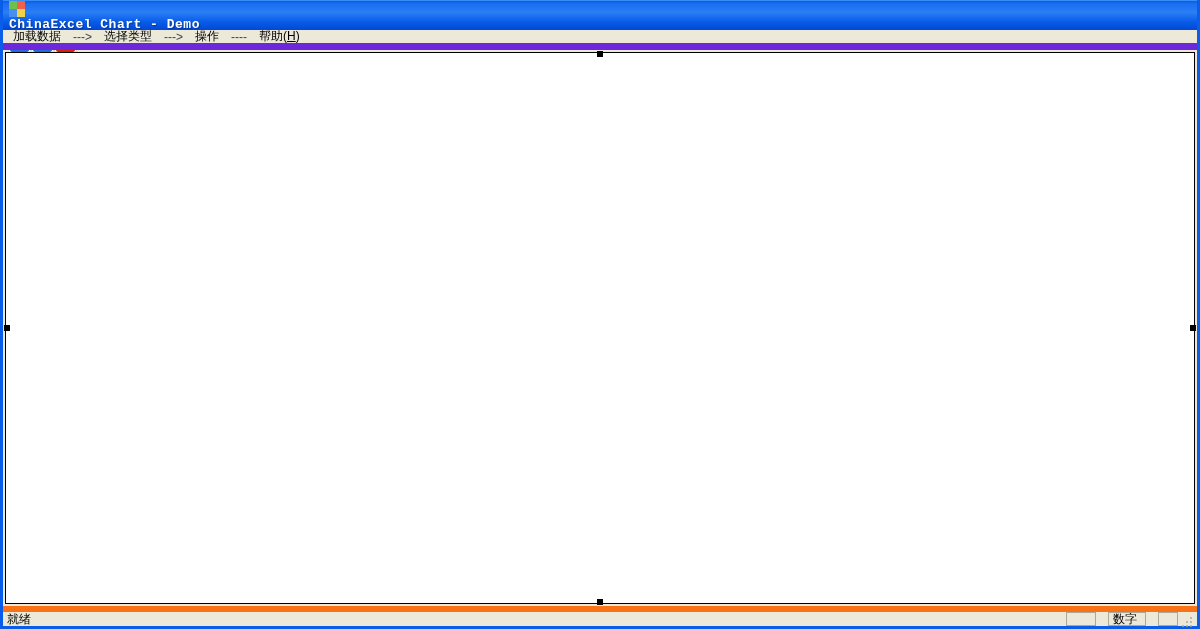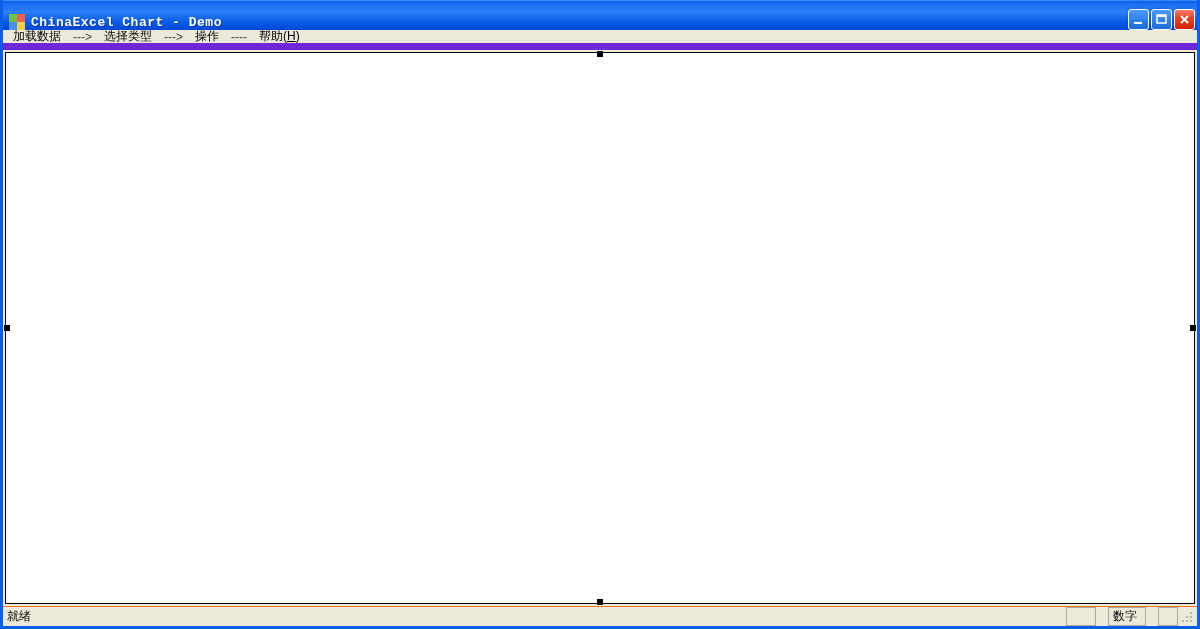--- a/index.html
+++ b/index.html
@@ -21,27 +21,28 @@
       border: 3px solid #0a5de8;
       border-top: none;
       display: flex;
       flex-direction: column;
       background: #ece9d8;
     }
     .titlebar {
       height: 30px;
       background: linear-gradient(to bottom, #0060e8 0%, #1b6ff1 10%, #2a7ef6 40%, #0a5de8 70%, #0048d5 100%);
       display: flex;
-      align-items: flex-end;
+      align-items: flex-start;
       padding: 0 2px 0 6px;
       color: white;
       font-family: "Courier New", monospace;
       font-weight: bold;
       font-size: 13px;
       border-top: 1px solid #3c8cf5;
+      flex-direction: column;
     }
     .app-icon {
       width: 16px;
       height: 16px;
       margin-right: 6px;
       display: flex;
       flex-wrap: wrap;
     }
     .app-icon span {
       width: 8px;
@@ -116,21 +117,21 @@
     .h-top { top: -2px; left: 50%; transform: translateX(-50%); }
     .h-bottom { bottom: -2px; left: 50%; transform: translateX(-50%); }
     .h-left { left: -2px; top: 50%; transform: translateY(-50%); }
     .h-right { right: -2px; top: 50%; transform: translateY(-50%); }
     .statusbar {
       height: 20px;
       background: #ece9d8;
       display: flex;
       align-items: center;
       padding: 0 2px;
-      border-top: 1px solid #f97316;
+      border-top: 6px solid #f97316;
     }
     .status-text {
       flex: 1 1 auto;
       padding-left: 2px;
     }
     .status-panes {
       display: flex;
       gap: 1px;
       height: 100%;
       align-items: stretch;

